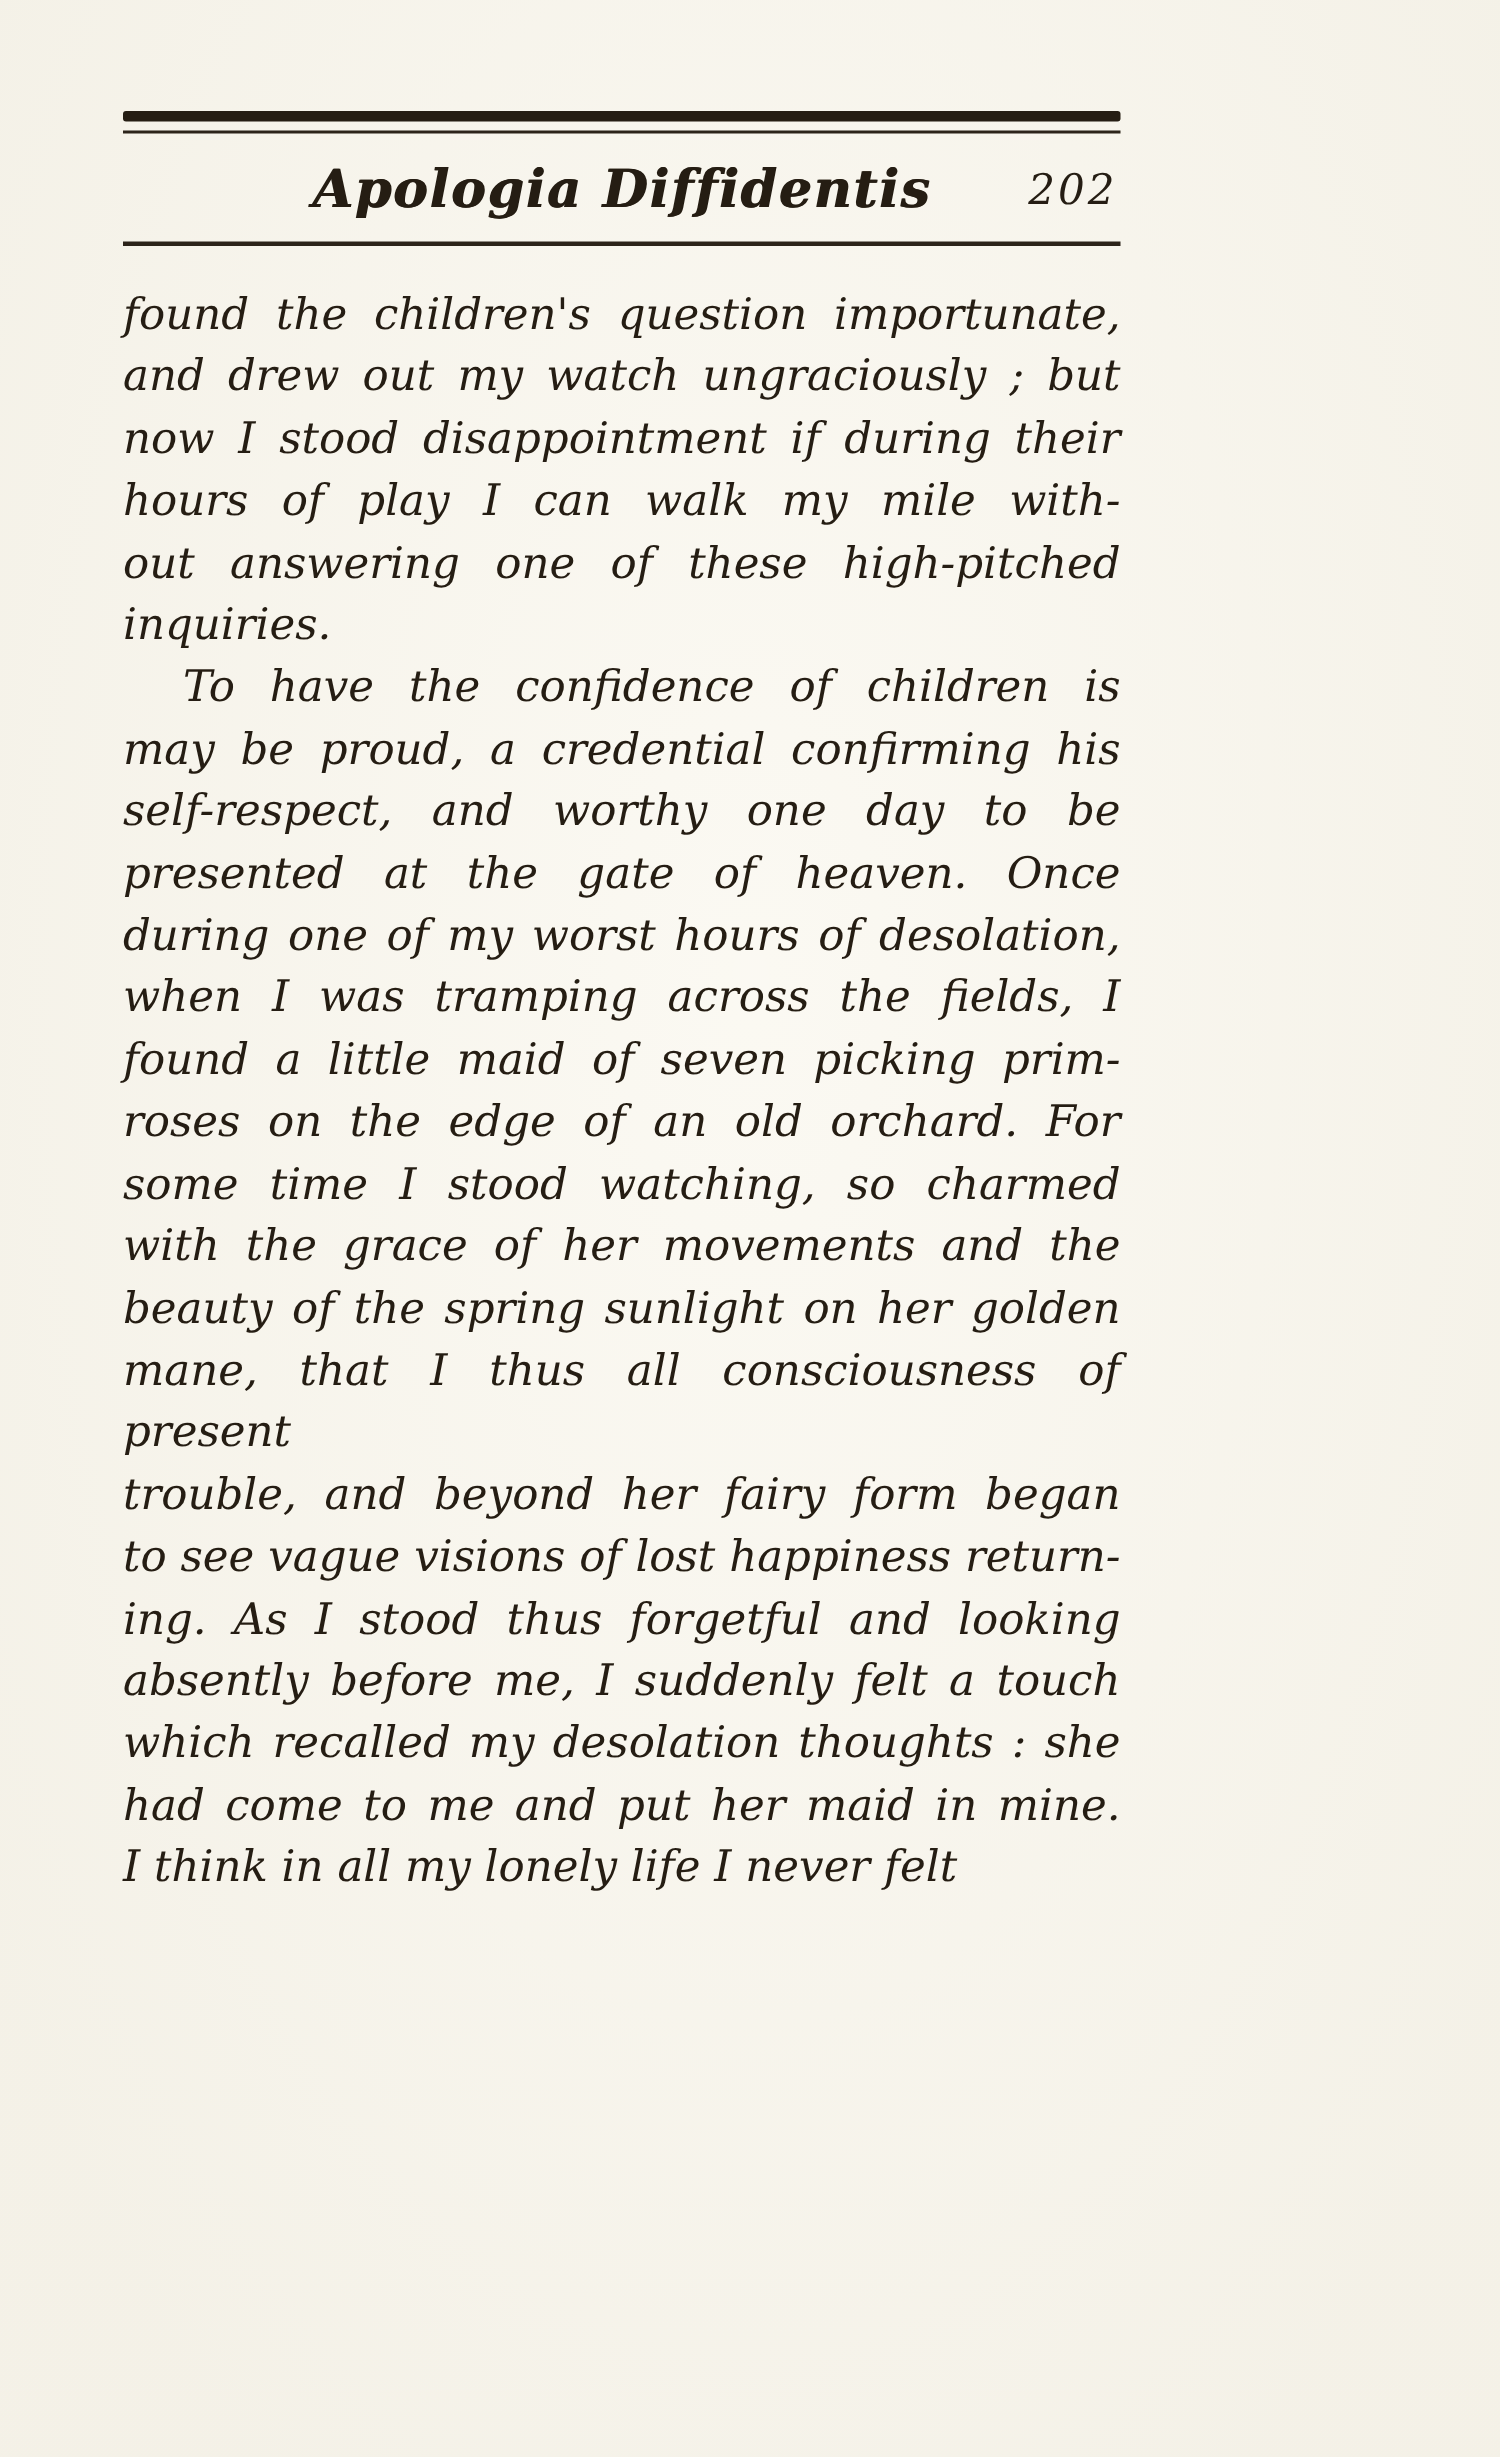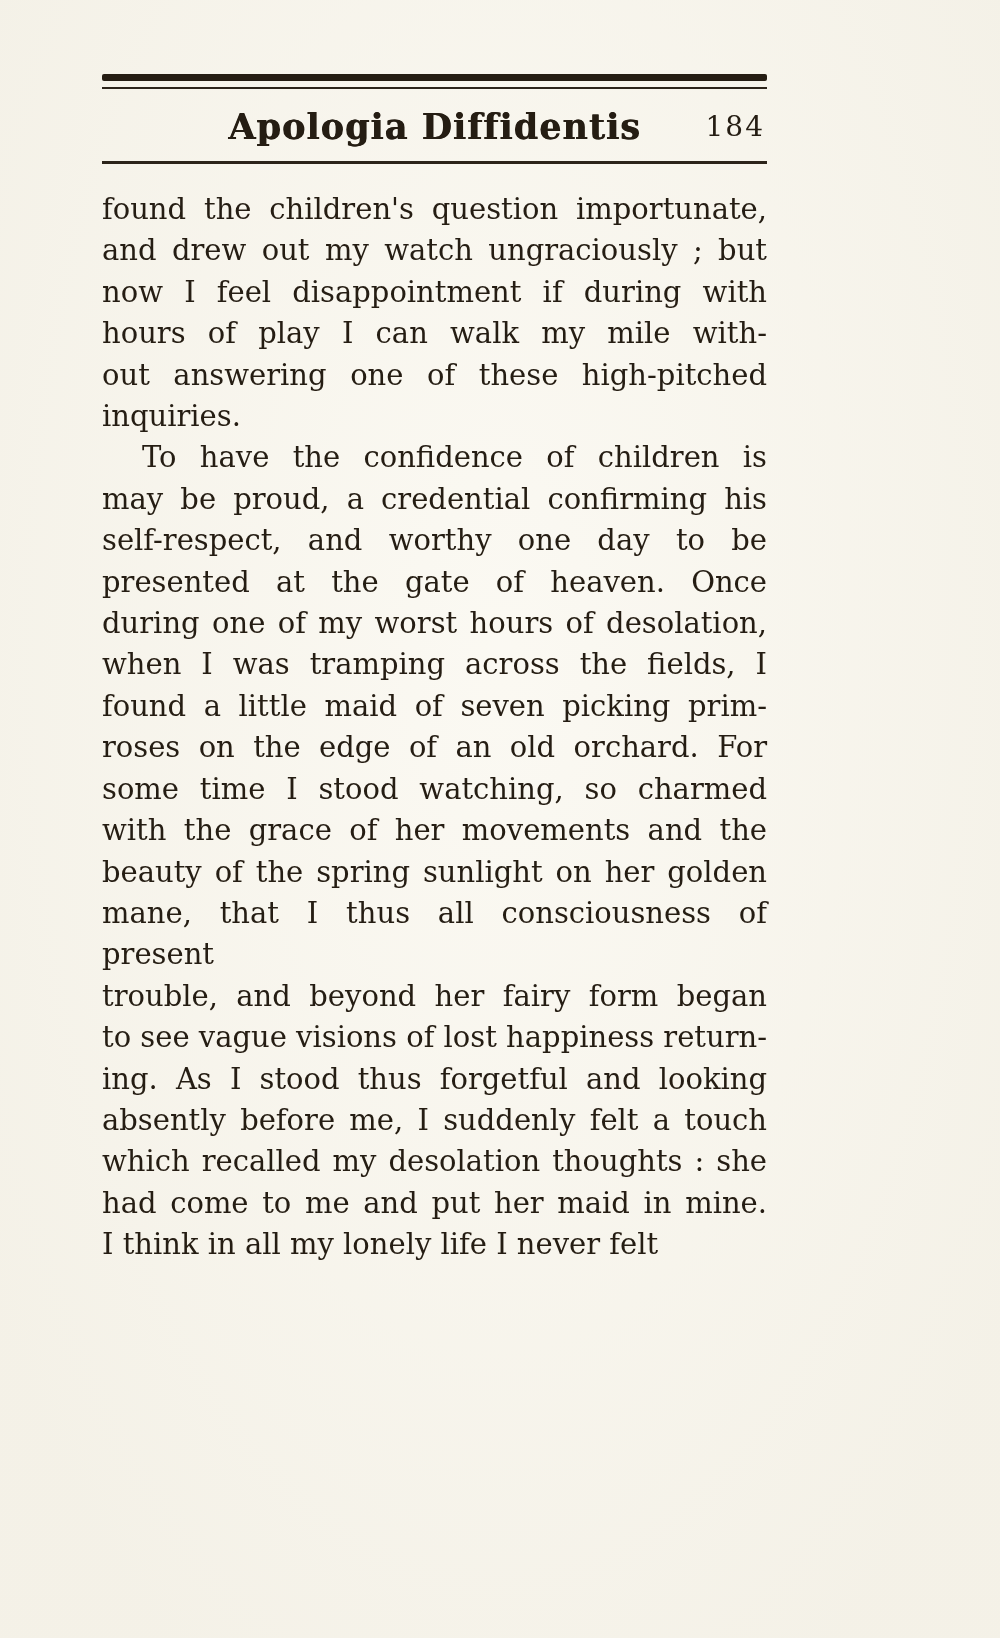--- a/index.html
+++ b/index.html
@@ -13,23 +13,24 @@
     height: 1638px;
     margin: 0 auto;
     background: #f9f6ec;
     background-image: radial-gradient(ellipse at 50% 40%, rgba(255,255,255,0.35), rgba(0,0,0,0.02) 85%);
     color: #251d13;
     font-family: "DejaVu Serif", "Liberation Serif", serif;
     overflow: hidden;
   }
   .column {
     position: absolute;
-    left: 102px;
+    left: 82px;
     top: 0;
     width: 665px;
+    font-style: italic;
   }
   .rule-double { margin-top: 74px; }
   .rule-double .thick {
     height: 7px;
     background: #251d13;
     border-radius: 2px;
   }
   .rule-double .thin {
     height: 2px;
     background: #2c241a;
@@ -86,30 +87,30 @@
 <div class="page">
   <div class="column">
 
     <div class="rule-double">
       <div class="thick"></div>
       <div class="thin"></div>
     </div>
 
     <div class="header">
       <span class="title">Apologia Diffidentis</span>
-      <span class="pagenum">184</span>
+      <span class="pagenum">202</span>
     </div>
 
     <div class="rule-single"></div>
 
     <div class="body" id="page-body">
         <div class="paragraph">
           <div class="line">found the children's question importunate,</div>
           <div class="line">and drew out my watch ungraciously ; but</div>
-          <div class="line">now I feel disappointment if during with</div>
+          <div class="line">now I stood disappointment if during their</div>
           <div class="line">hours of play I can walk my mile with-</div>
           <div class="line">out answering one of these high-pitched</div>
           <div class="line last">inquiries.</div>
         </div>
         <div class="paragraph">
           <div class="line indent">To have the confidence of children is</div>
           <div class="line">may be proud, a credential confirming his</div>
           <div class="line">self-respect, and worthy one day to be</div>
           <div class="line">presented at the gate of heaven. Once</div>
           <div class="line">during one of my worst hours of desolation,</div>

